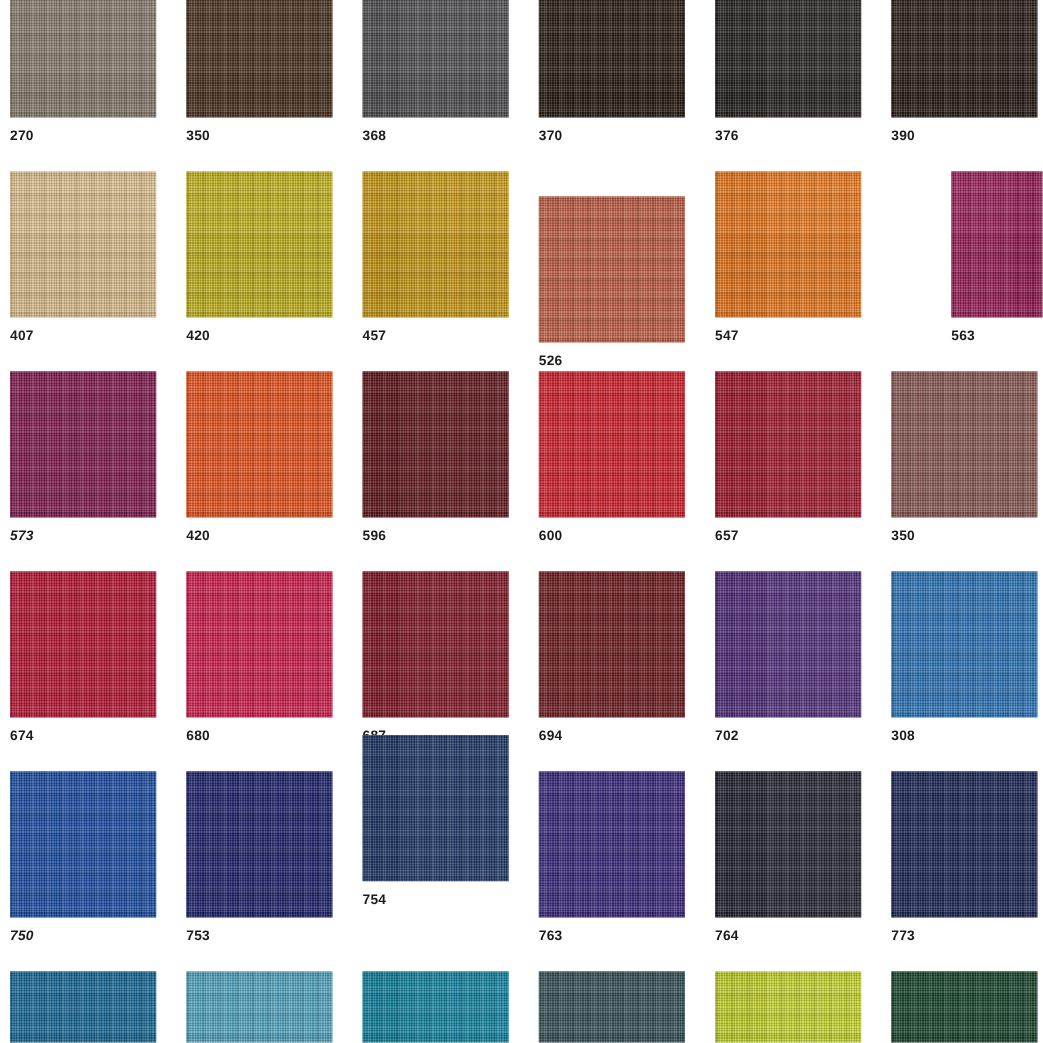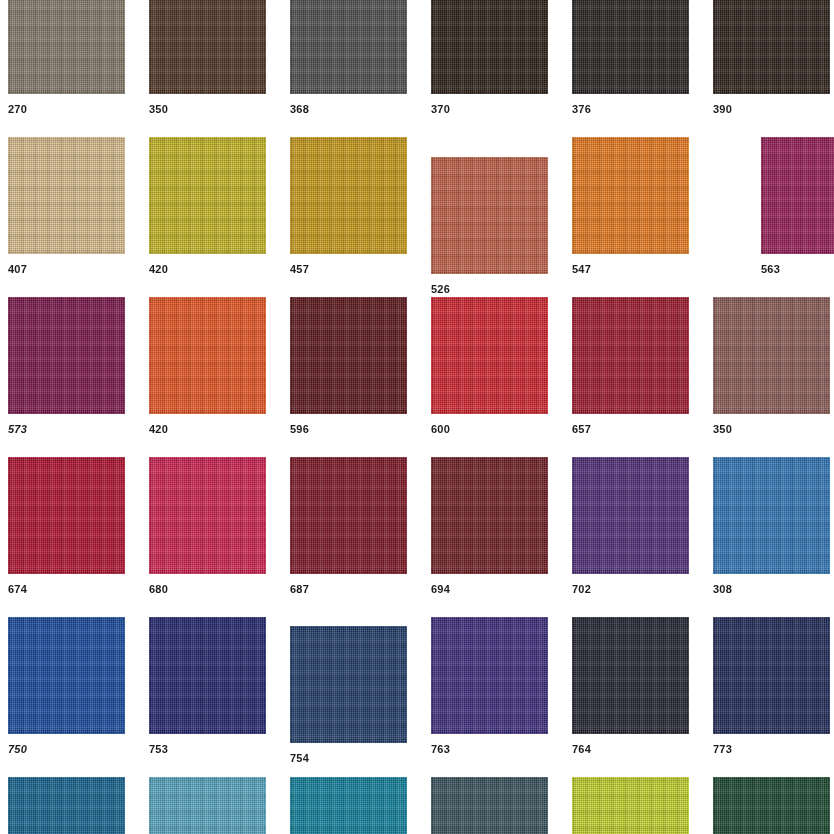--- a/index.html
+++ b/index.html
@@ -188,21 +188,21 @@
       <span class="swatch-label">308</span>
     </div>
     <div class="swatch-cell" style="left: 8px; top: 617px; font-style: italic;">
       <div class="swatch-chip" style="background-color: rgb(20, 71, 157);"></div>
       <span class="swatch-label">750</span>
     </div>
     <div class="swatch-cell" style="left: 149px; top: 617px;">
       <div class="swatch-chip" style="background-color: rgb(32, 36, 108);"></div>
       <span class="swatch-label">753</span>
     </div>
-    <div class="swatch-cell" style="left: 290px; top: 626px;">
+    <div class="swatch-cell" style="left: 290px; top: 588px;">
       <div class="swatch-chip" style="background-color: rgb(30, 58, 104);"></div>
       <span class="swatch-label">754</span>
     </div>
     <div class="swatch-cell" style="left: 431px; top: 617px;">
       <div class="swatch-chip" style="background-color: rgb(59, 42, 124);"></div>
       <span class="swatch-label">763</span>
     </div>
     <div class="swatch-cell" style="left: 572px; top: 617px;">
       <div class="swatch-chip" style="background-color: rgb(32, 33, 47);"></div>
       <span class="swatch-label">764</span>

